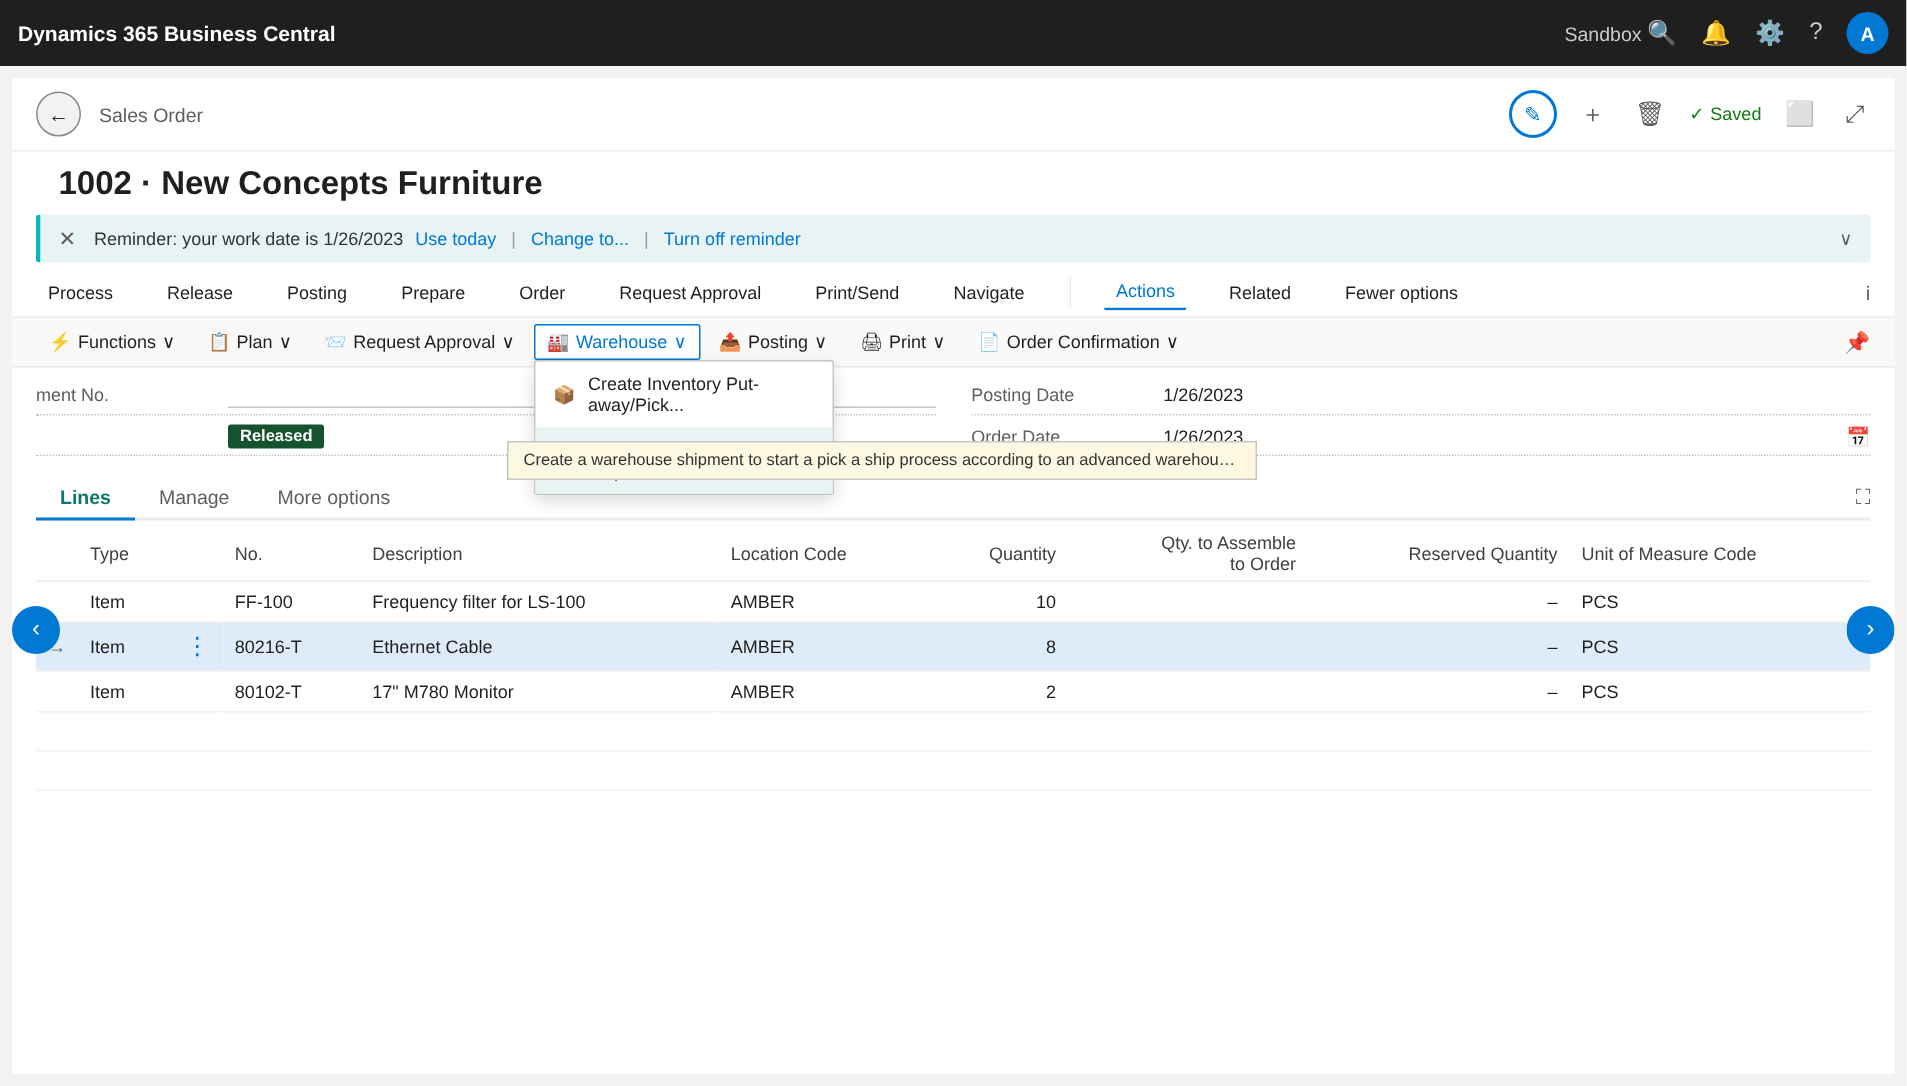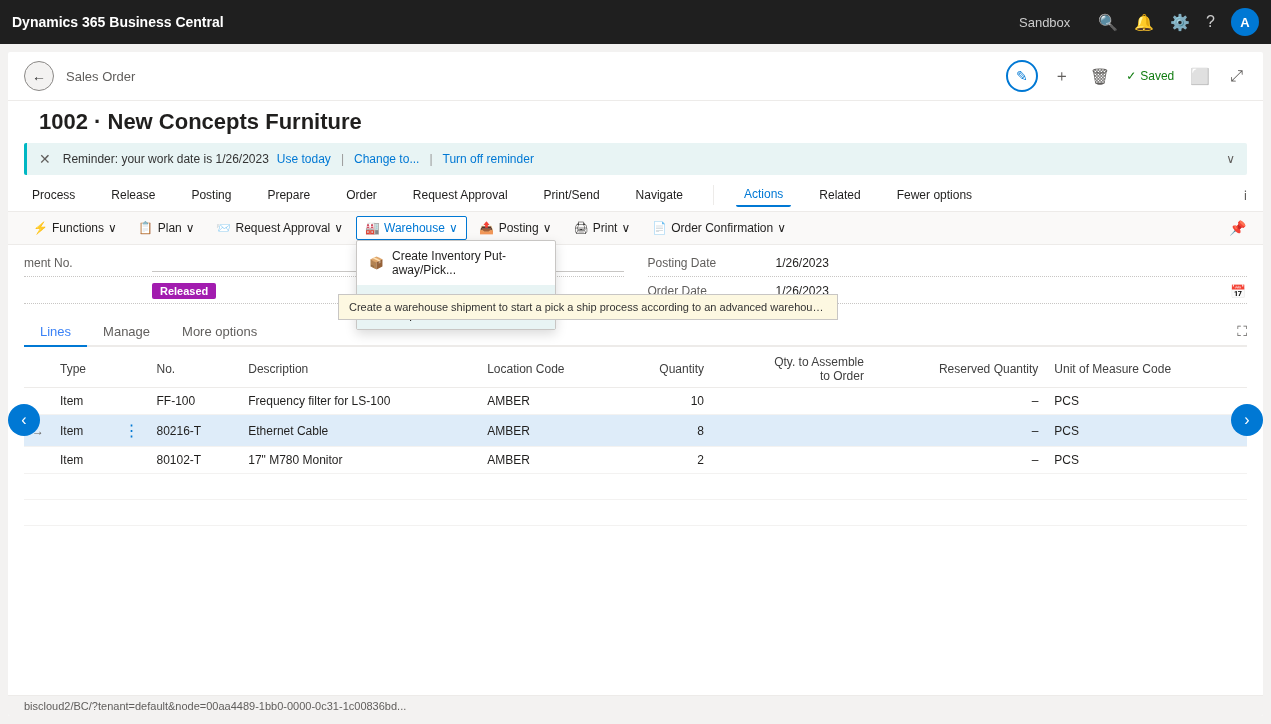--- a/index.html
+++ b/index.html
@@ -7,21 +7,21 @@
 
     
     .top-nav {
       background: #1a1a2e;
       background: #1f1f1f;
       height: 44px;
       display: flex;
       align-items: center;
       padding: 0 12px;
       color: white;
-      gap: 28px;
+      gap: 4px;
     }
     .top-nav-brand { font-size: 14px; font-weight: 600; color: white; flex: 1; }
     .top-nav-sandbox { font-size: 13px; color: #ccc; }
     .top-nav-icons { display: flex; gap: 16px; align-items: center; }
     .top-nav-icon { color: #ccc; cursor: pointer; font-size: 16px; }
     .top-nav-avatar {
       width: 28px; height: 28px; border-radius: 50%;
       background: #0078d4; color: white;
       display: flex; align-items: center; justify-content: center;
       font-weight: 600; font-size: 13px; cursor: pointer;
@@ -173,36 +173,36 @@
       gap: 8px;
     }
     .form-label { font-size: 12px; color: #605e5c; min-width: 120px; }
     .form-value { font-size: 12px; color: #201f1e; flex: 1; }
     .form-input {
       border: none; border-bottom: 1px solid #c8c6c4;
       font-size: 12px; color: #201f1e; flex: 1;
       padding: 2px 4px; background: transparent; outline: none;
     }
     .form-badge {
-      background: #a21caf; color: white;
+      background: #14532d; color: white;
       padding: 2px 8px; border-radius: 2px;
       font-size: 11px; font-weight: 600;
     }
     .date-input-wrap { display: flex; align-items: center; gap: 4px; flex: 1; }
     .cal-icon { color: #0078d4; cursor: pointer; font-size: 13px; }
 
     
     .lines-section { flex: 1; padding: 8px 16px; display: flex; flex-direction: column; }
     .lines-tabs { display: flex; align-items: center; border-bottom: 2px solid #edebe9; margin-bottom: 4px; }
     .lines-tab {
       padding: 6px 16px; cursor: pointer;
       font-size: 13px; color: #605e5c; border-bottom: 2px solid transparent;
       margin-bottom: -2px;
     }
-    .lines-tab.active { color: #3b82f6; border-bottom-color: #0078d4; font-weight: 400; }
+    .lines-tab.active { color: #0f766e; border-bottom-color: #0078d4; font-weight: 700; }
     .lines-expand { margin-left: auto; cursor: pointer; color: #605e5c; font-size: 14px; }
 
     
     .lines-table { width: 100%; border-collapse: collapse; font-size: 12px; }
     .lines-table th {
       text-align: left; padding: 4px 8px;
       color: #404040; font-weight: 400;
       border-bottom: 1px solid #edebe9;
       white-space: nowrap;
     }
@@ -467,20 +467,17 @@
               <td colspan="10" style="height:26px;"></td>
             </tr>
           <tr>
               <td colspan="10" style="height:26px;"></td>
             </tr>
         </tbody>
       </table>
     </div>
   </div>
 
-  <div class="status-bar">
-    <span>biscloud2/BC/?tenant=default&amp;node=00aa4489-1bb0-0000-0c31-1c00836bd...</span>
-  </div>
 
 </div>
 
 <div class="nav-arrow nav-arrow-left" style="position:fixed; left:8px; top:420px;">‹</div>
 <div class="nav-arrow nav-arrow-right" style="position:fixed; right:8px; top:420px;">›</div>
 
 </body></html>

